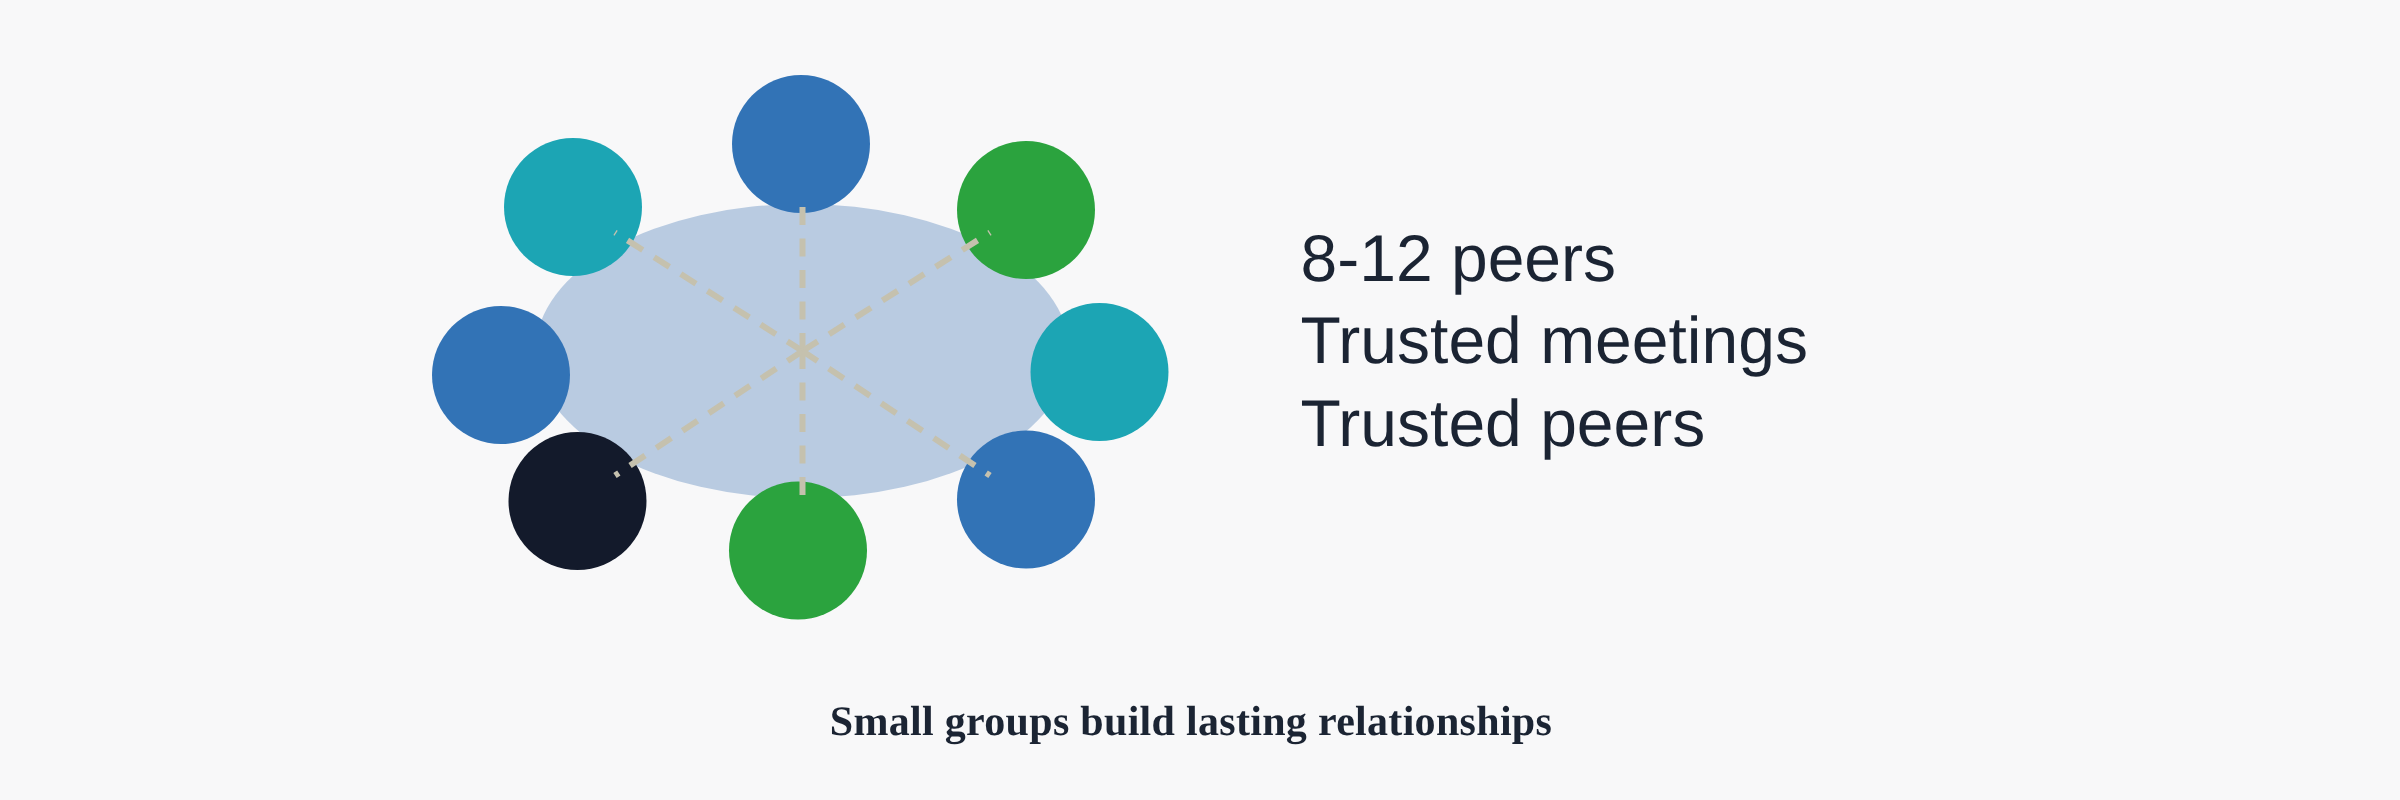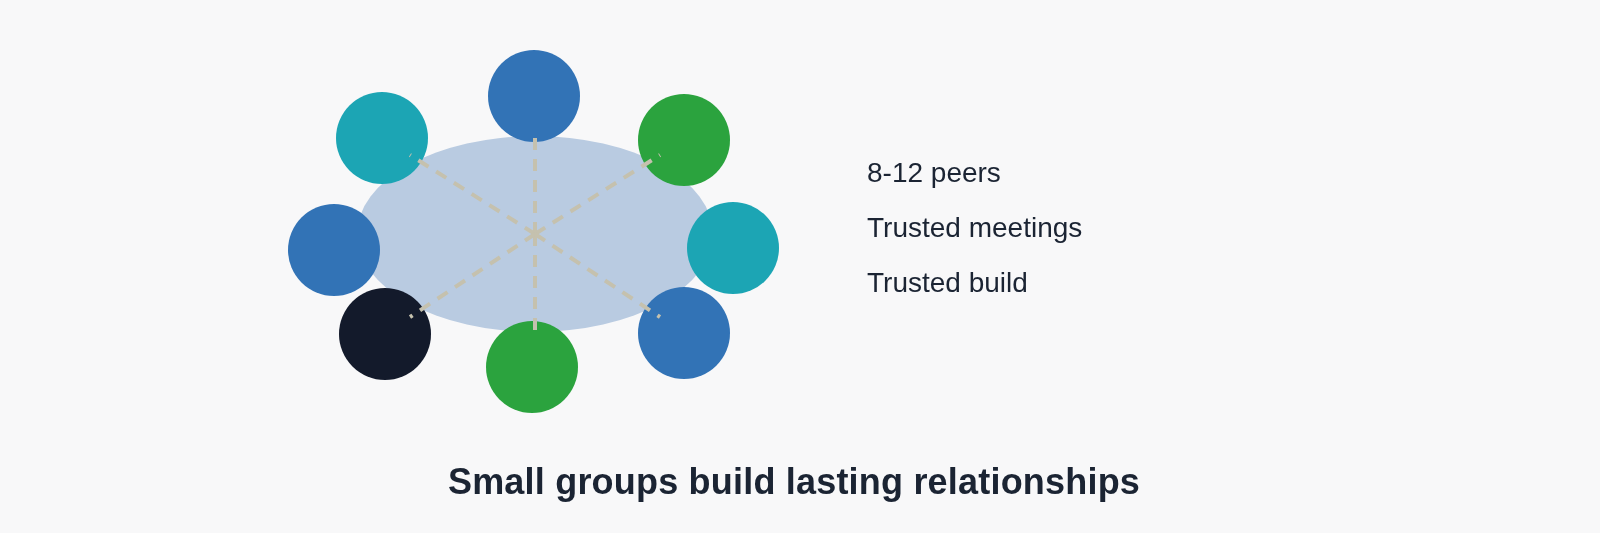--- a/index.html
+++ b/index.html
@@ -15,36 +15,37 @@
   .diagram-svg {
     position: absolute;
     left: 0; top: 0;
     width: 1600px; height: 533px;
     display: block;
   }
   .info-list {
     position: absolute;
     left: 867px;
     top: 145px;
-    font-size: 28px;
+    font-size: 44px;
     line-height: 55px;
     font-weight: 400;
     white-space: nowrap;
   }
   .caption {
     position: absolute;
     left: 0;
     top: 460px;
     width: 1588px;
     text-align: center;
-    font-size: 36px;
+    font-size: 28px;
     line-height: 44px;
     font-weight: 700;
     letter-spacing: 0.2px;
     white-space: nowrap;
+    font-family: Liberation Serif, serif;
   }
 </style>
 </head>
 <body style="background: rgb(248, 248, 249); color: rgb(27, 36, 51);">
 
 <div class="canvas">
 
   <svg class="diagram-svg" viewBox="0 0 1600 533" xmlns="http://www.w3.org/2000/svg">
 
     <ellipse cx="535" cy="234" rx="178" ry="98" fill="#b9cbe1"></ellipse>
@@ -64,18 +65,18 @@
       <line x1="535" y1="234" x2="410" y2="155" stroke="#c5c1ae"></line>
       <line x1="535" y1="234" x2="660" y2="155" stroke="#c5c1ae"></line>
       <line x1="535" y1="234" x2="410" y2="317" stroke="#c5c1ae"></line>
       <line x1="535" y1="234" x2="660" y2="317" stroke="#c5c1ae"></line>
     </g>
   </svg>
 
   <div class="info-list">
     <div>8-12 peers</div>
     <div>Trusted meetings</div>
-    <div>Trusted build</div>
+    <div>Trusted peers</div>
   </div>
 
   <div class="caption">Small groups build lasting relationships</div>
 
 </div>
 
 </body></html>

